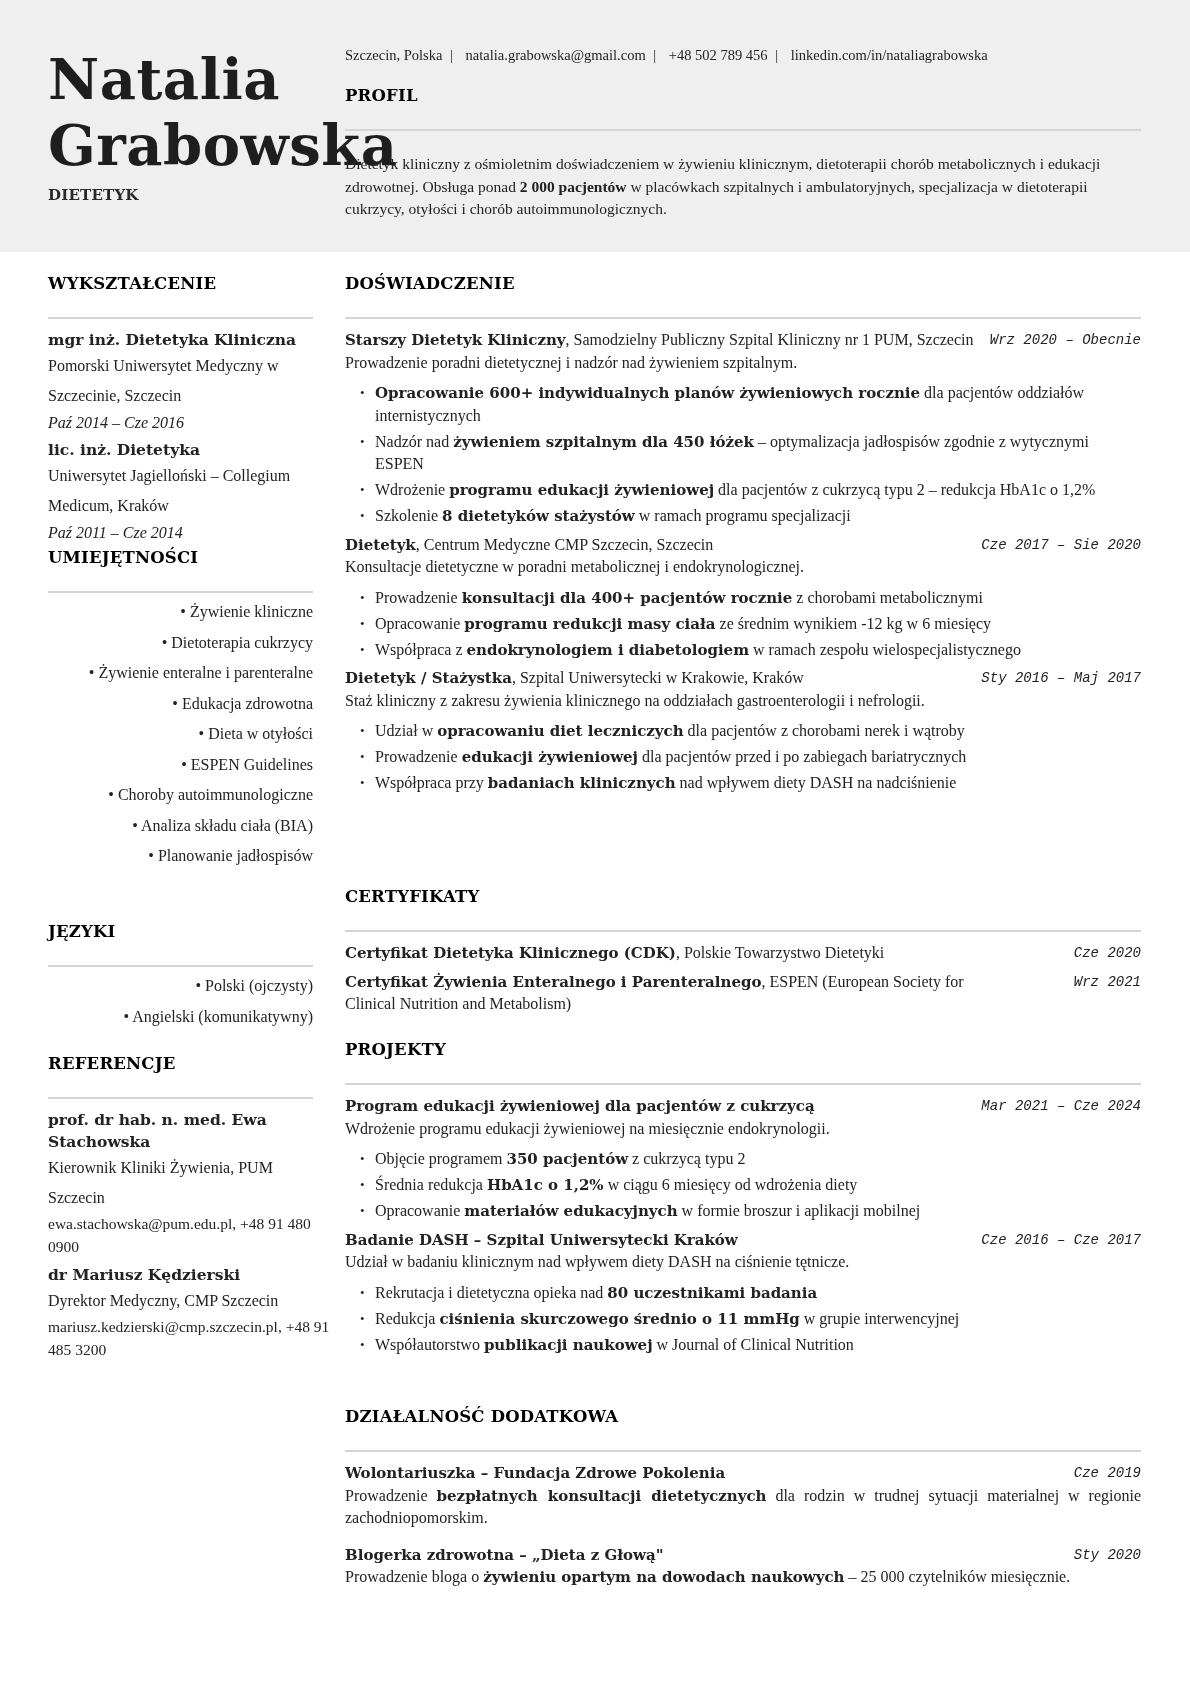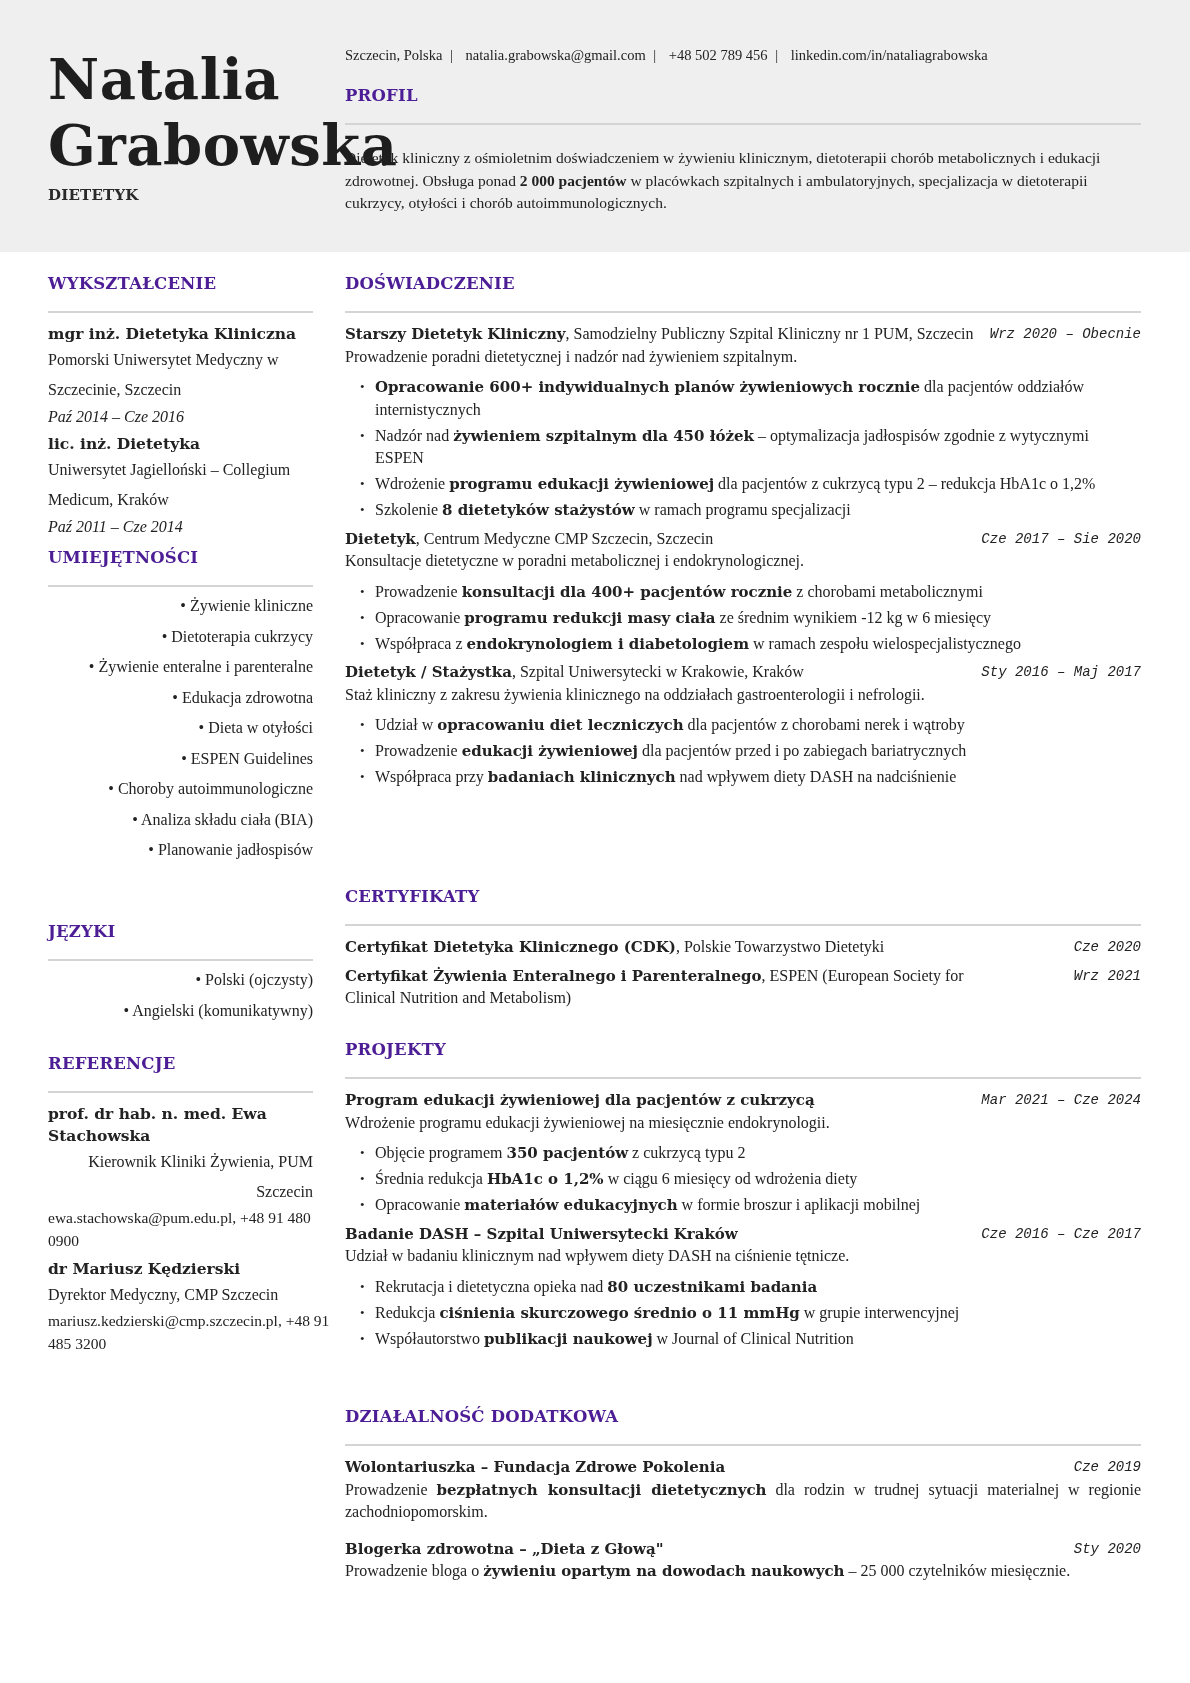--- a/index.html
+++ b/index.html
@@ -5,21 +5,21 @@
   * { box-sizing: border-box; margin: 0; padding: 0; }
   html, body { width: 1190px; height: 1683px; background: #ffffff; }
   body { font-family: "DejaVu Serif", "Liberation Serif", serif; color: #222; position: relative; overflow: hidden; }
   .header-band { position: absolute; left: 0; top: 0; width: 1190px; height: 252px; background: #efefef; }
   .name { position: absolute; left: 48px; top: 46px; font-family: "DejaVu Serif", serif; font-weight: bold; font-size: 56px; line-height: 66px; color: #1e1e1e; letter-spacing: 0.5px; white-space: nowrap; }
   .job-title { position: absolute; left: 48px; top: 186px; font-weight: bold; font-size: 15px; color: #2a2a2a; letter-spacing: 0.2px; }
   .contact { position: absolute; left: 345px; top: 47px; font-size: 14.5px; color: #222; white-space: nowrap; font-family: "Liberation Serif", serif; }
   .contact .sep { margin: 0 9px 0 4px; }
   .right { position: absolute; left: 345px; width: 796px; }
   .left { position: absolute; left: 48px; width: 265px; }
-  .sec-title { font-weight: bold; font-size: 16.5px; color: #4c1d95; padding-bottom: 18px; border-bottom: 2px solid #d4d4d4; margin-bottom: 10px; letter-spacing: 0.2px; }
+  .sec-title { font-weight: bold; font-size: 16.5px; color: #000000; padding-bottom: 24px; border-bottom: 2px solid #d4d4d4; margin-bottom: 10px; letter-spacing: 0.2px; }
   .profile-text { font-size: 15.5px; line-height: 22.5px; color: #222; font-family: "Liberation Serif", serif; }
   .left .item-title { font-weight: bold; font-size: 15.5px; line-height: 22px; color: #222; }
   .left .item-line { font-size: 16px; line-height: 30px; color: #222; font-family: "Liberation Serif", serif; }
   .left .item-date { font-style: italic; font-size: 16px; line-height: 24px; color: #222; font-family: "Liberation Serif", serif; }
   .left .edu-block { margin-bottom: 4px; }
   .left .bullet-item { font-size: 16px; line-height: 30.5px; font-family: "Liberation Serif", serif; text-align: right; }
   .left .ref-block { margin-bottom: 6px; }
   .left .ref-contact { font-size: 15.5px; line-height: 22.5px; font-family: "Liberation Serif", serif; }
   .entry { position: relative; margin-bottom: 6px; }
   .entry-head { font-size: 16px; line-height: 22.5px; padding-right: 150px; font-family: "Liberation Serif", serif; }
@@ -90,21 +90,21 @@
 <div class="left" style="top:922px;">
   <div class="sec-title" style="margin-bottom:4px;">JĘZYKI</div>
   <div class="bullet-item">• <span>Polski (ojczysty)</span></div>
   <div class="bullet-item">• <span>Angielski (komunikatywny)</span></div>
 </div>
 
 <div class="left" style="top:1054px; width:290px;">
   <div class="sec-title" style="width:265px;">REFERENCJE</div>
   <div class="ref-block">
     <div class="item-title" style="width:265px;">prof. dr hab. n. med. Ewa Stachowska</div>
-    <div class="item-line" style="width:265px;text-align:right;">Kierownik Kliniki Żywienia, PUM Szczecin</div>
+    <div class="item-line" style="width:265px;">Kierownik Kliniki Żywienia, PUM Szczecin</div>
     <div class="ref-contact" style="width:275px;">ewa.stachowska@pum.edu.pl, +48 91 480 0900</div>
   </div>
   <div class="ref-block">
     <div class="item-title">dr Mariusz Kędzierski</div>
     <div class="item-line">Dyrektor Medyczny, CMP Szczecin</div>
     <div class="ref-contact" style="width:290px;">mariusz.kedzierski@cmp.szczecin.pl, +48 91 485 3200</div>
   </div>
 </div>
 
 <div class="right" style="top:274px;">

